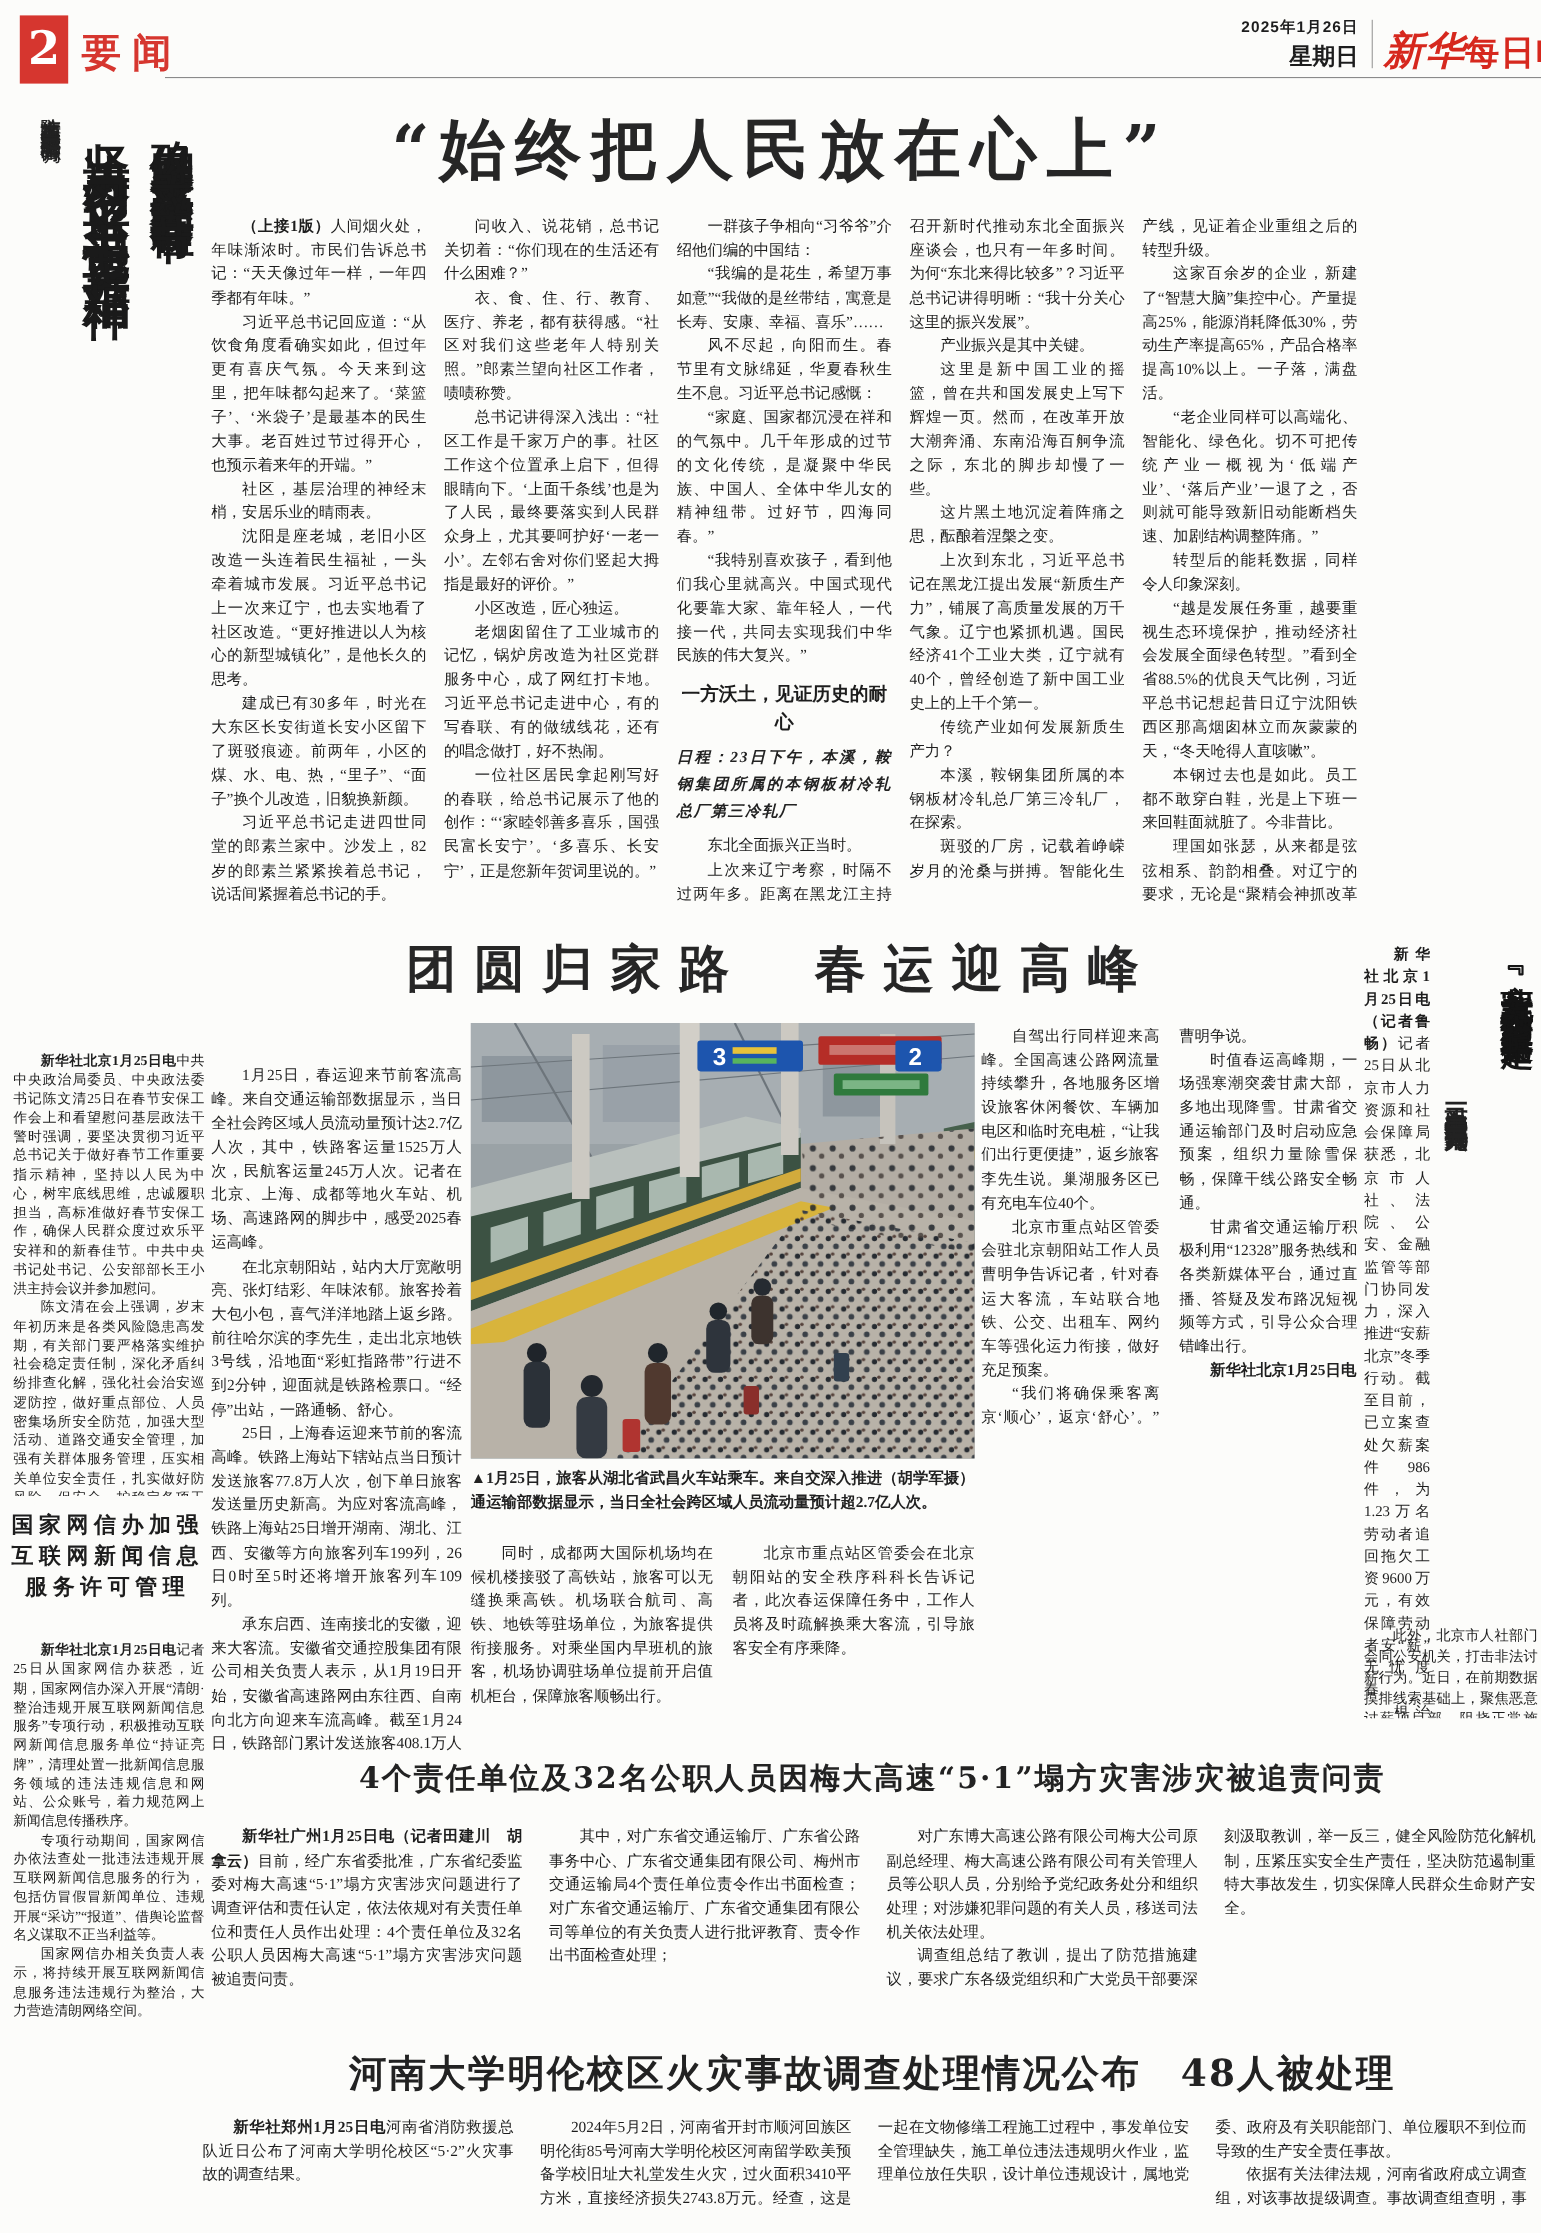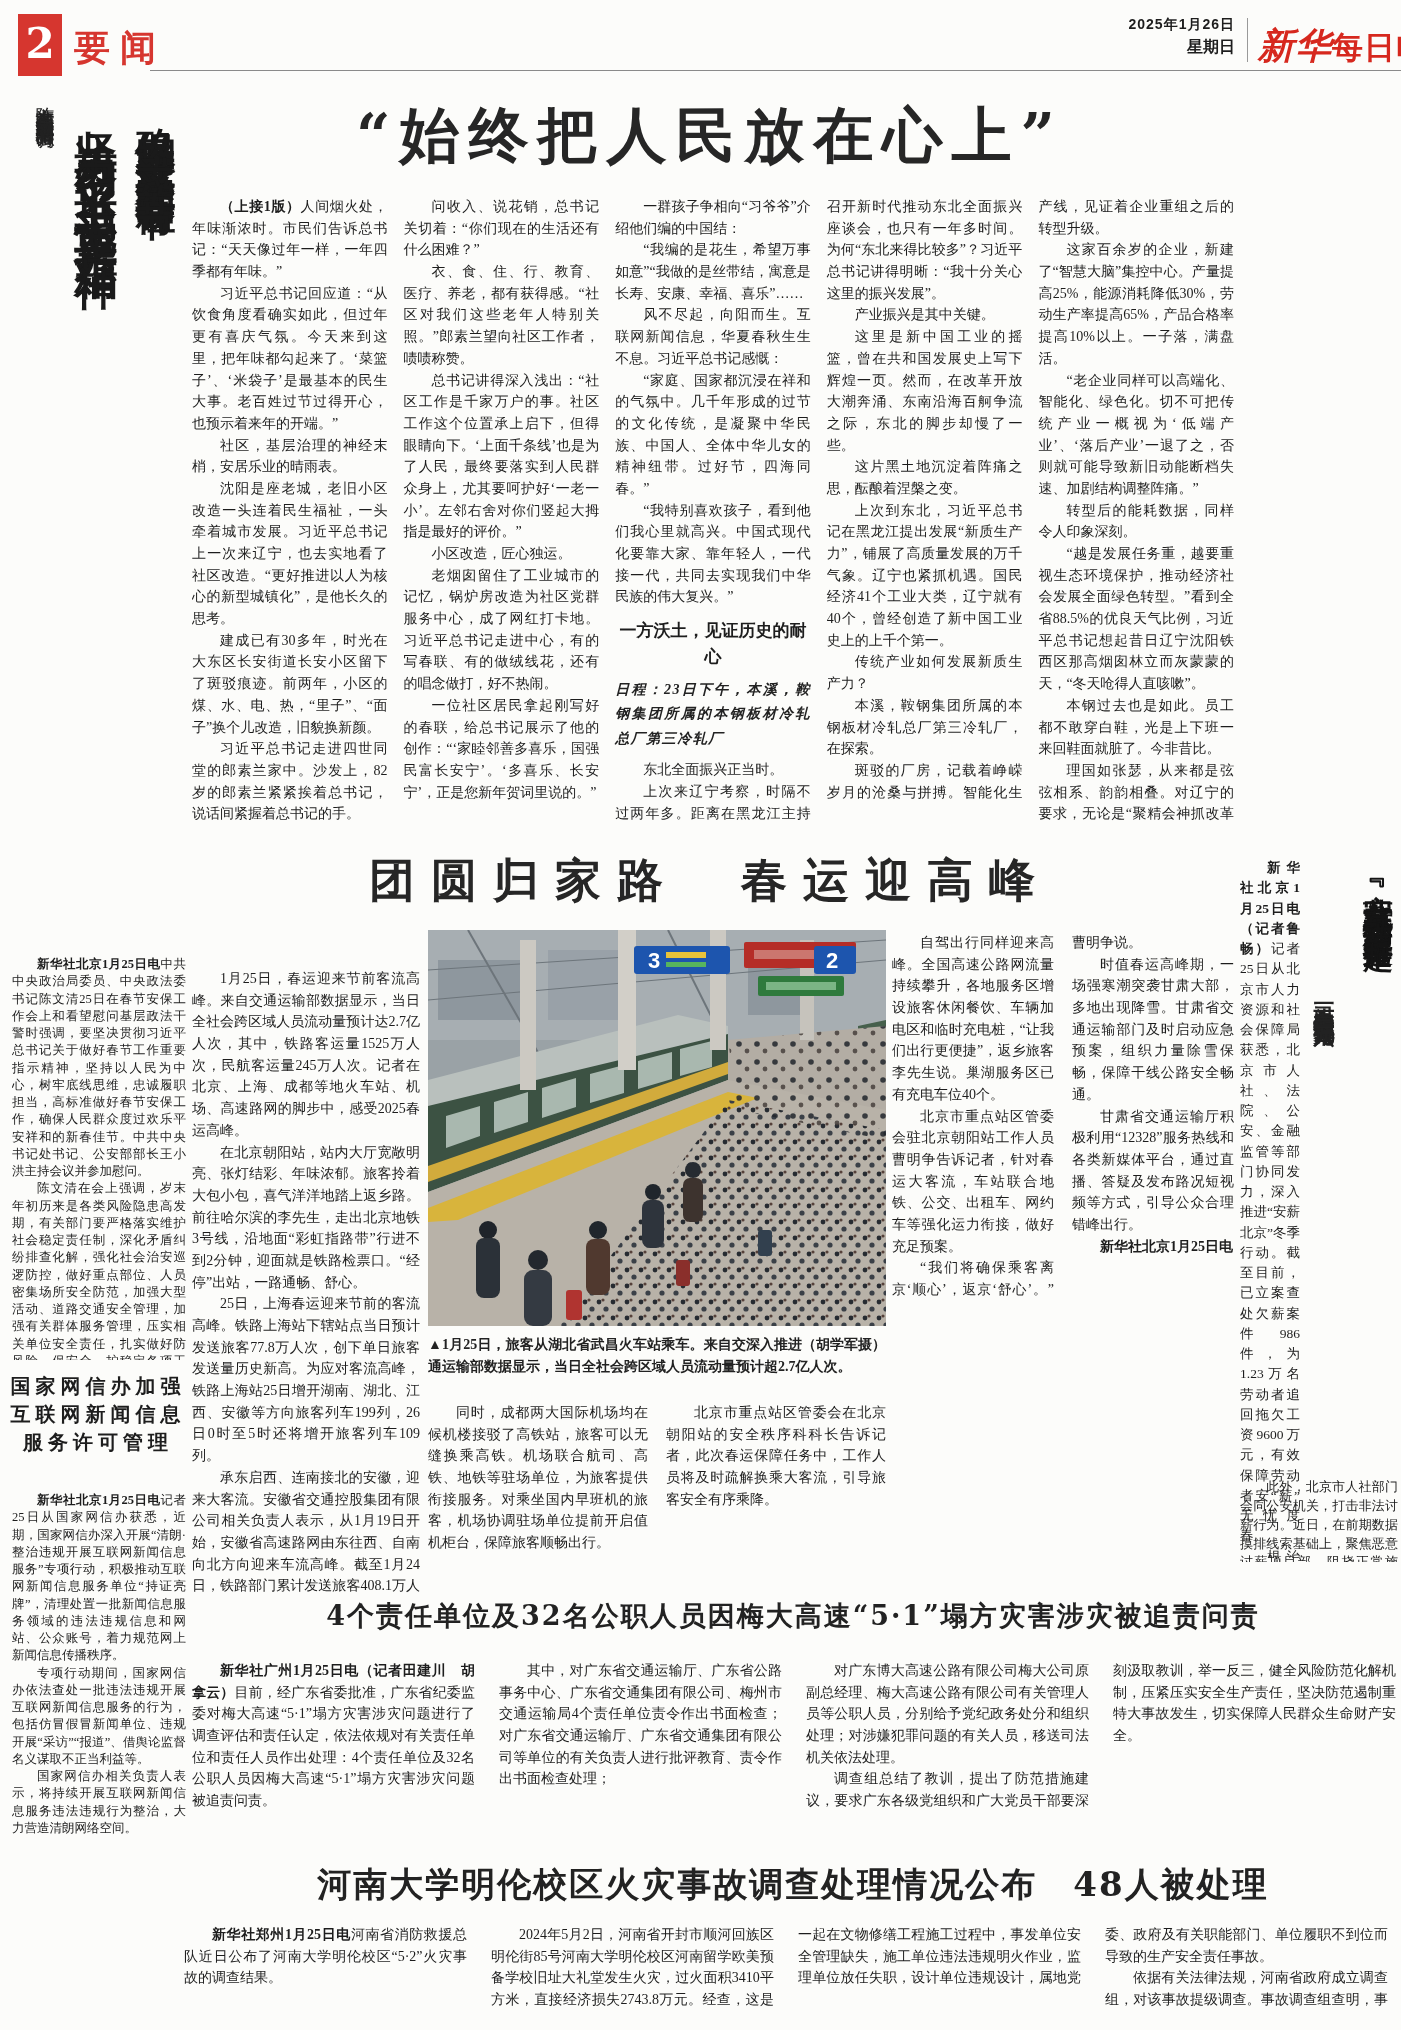--- a/index.html
+++ b/index.html
@@ -7,21 +7,21 @@
   #page { position:relative; width:1401px; height:2030px; background:#fcfcfa; color:#1d1d1d; overflow:hidden; margin:0 auto; }
 
   
   .pagenum-box { position:absolute; left:18px; top:14px; width:44px; height:62px; background:#d6362f; color:#fff;
                  font-size:42px; font-weight:bold; text-align:center; line-height:60px; font-family:"DejaVu Serif",serif;}
   .section-title { position:absolute; left:74px; top:24px; color:#d6362f; font-size:36px; font-weight:bold;
                    letter-spacing:10px; font-family:"DejaVu Serif",serif; }
   .header-rule { position:absolute; left:150px; top:70px; width:1251px; height:1px; background:#8a8a8a; }
   .dateblock { position:absolute; left:1040px; top:16px; width:195px; text-align:right; font-family:"Liberation Sans",sans-serif; }
   .dateblock .d1 { font-size:14px; font-weight:bold; letter-spacing:1px; }
-  .dateblock .d2 { font-size:16px; font-weight:bold; margin-top:3px; }
+  .dateblock .d2 { font-size:21px; font-weight:bold; margin-top:3px; }
   .date-divider { position:absolute; left:1247px; top:18px; width:1px; height:44px; background:#999; }
   .masthead { position:absolute; left:1258px; top:22px; color:#d6281e; font-weight:bold; white-space:nowrap; }
   .masthead .script { font-size:36px; font-style:italic; letter-spacing:1px; font-family:"DejaVu Serif",serif; }
   .masthead .rest { font-size:31px; letter-spacing:1px; font-family:"DejaVu Serif",serif; }
 
   
   .body-text { text-align:justify; overflow:hidden; }
   .body-text p.para { text-indent:2em; }
   .fs14 { font-size:14px; line-height:1.55; }
   .fs13 { font-size:12.5px; line-height:1.38; }
@@ -119,21 +119,21 @@
         <p class="para">建成已有30多年，时光在大东区长安街道长安小区留下了斑驳痕迹。前两年，小区的煤、水、电、热，“里子”、“面子”换个儿改造，旧貌换新颜。</p>
         <p class="para">习近平总书记走进四世同堂的郎素兰家中。沙发上，82岁的郎素兰紧紧挨着总书记，说话间紧握着总书记的手。</p>
         <p class="para">问收入、说花销，总书记关切着：“你们现在的生活还有什么困难？”</p>
         <p class="para">衣、食、住、行、教育、医疗、养老，都有获得感。“社区对我们这些老年人特别关照。”郎素兰望向社区工作者，啧啧称赞。</p>
         <p class="para">总书记讲得深入浅出：“社区工作是千家万户的事。社区工作这个位置承上启下，但得眼睛向下。‘上面千条线’也是为了人民，最终要落实到人民群众身上，尤其要呵护好‘一老一小’。左邻右舍对你们竖起大拇指是最好的评价。”</p>
         <p class="para">小区改造，匠心独运。</p>
         <p class="para">老烟囱留住了工业城市的记忆，锅炉房改造为社区党群服务中心，成了网红打卡地。习近平总书记走进中心，有的写春联、有的做绒线花，还有的唱念做打，好不热闹。</p>
         <p class="para">一位社区居民拿起刚写好的春联，给总书记展示了他的创作：“‘家睦邻善多喜乐，国强民富长安宁’。‘多喜乐、长安宁’，正是您新年贺词里说的。”</p>
         <p class="para">一群孩子争相向“习爷爷”介绍他们编的中国结：</p>
         <p class="para">“我编的是花生，希望万事如意”“我做的是丝带结，寓意是长寿、安康、幸福、喜乐”……</p>
-        <p class="para">风不尽起，向阳而生。互联网新闻信息，华夏春秋生生不息。习近平总书记感慨：</p>
+        <p class="para">风不尽起，向阳而生。春节里有文脉绵延，华夏春秋生生不息。习近平总书记感慨：</p>
         <p class="para">“家庭、国家都沉浸在祥和的气氛中。几千年形成的过节的文化传统，是凝聚中华民族、中国人、全体中华儿女的精神纽带。过好节，四海同春。”</p>
         <p class="para">“我特别喜欢孩子，看到他们我心里就高兴。中国式现代化要靠大家、靠年轻人，一代接一代，共同去实现我们中华民族的伟大复兴。”</p>
       </div>
     <p class="subhead">一方沃土，见证历史的耐心</p>
     <p class="schedule">日程：23日下午，本溪，鞍钢集团所属的本钢板材冷轧总厂第三冷轧厂</p>
     <div>
         <p class="para">东北全面振兴正当时。</p>
         <p class="para">上次来辽宁考察，时隔不过两年多。距离在黑龙江主持召开新时代推动东北全面振兴座谈会，也只有一年多时间。为何“东北来得比较多”？习近平总书记讲得明晰：“我十分关心这里的振兴发展”。</p>
         <p class="para">产业振兴是其中关键。</p>
         <p class="para">这里是新中国工业的摇篮，曾在共和国发展史上写下辉煌一页。然而，在改革开放大潮奔涌、东南沿海百舸争流之际，东北的脚步却慢了一些。</p>

